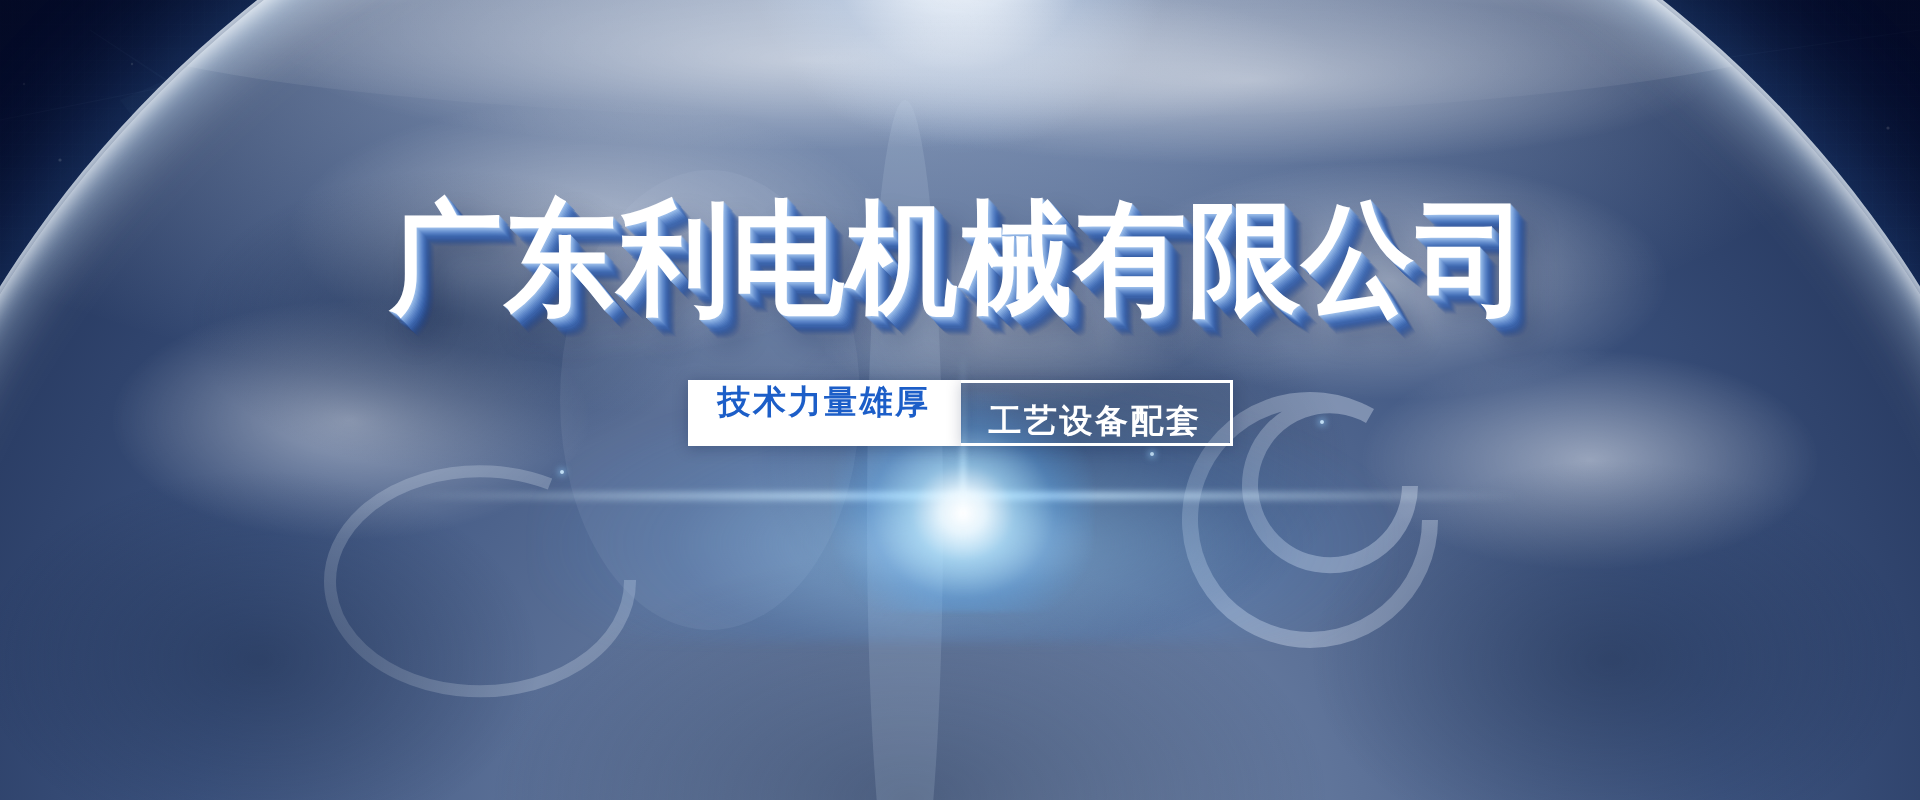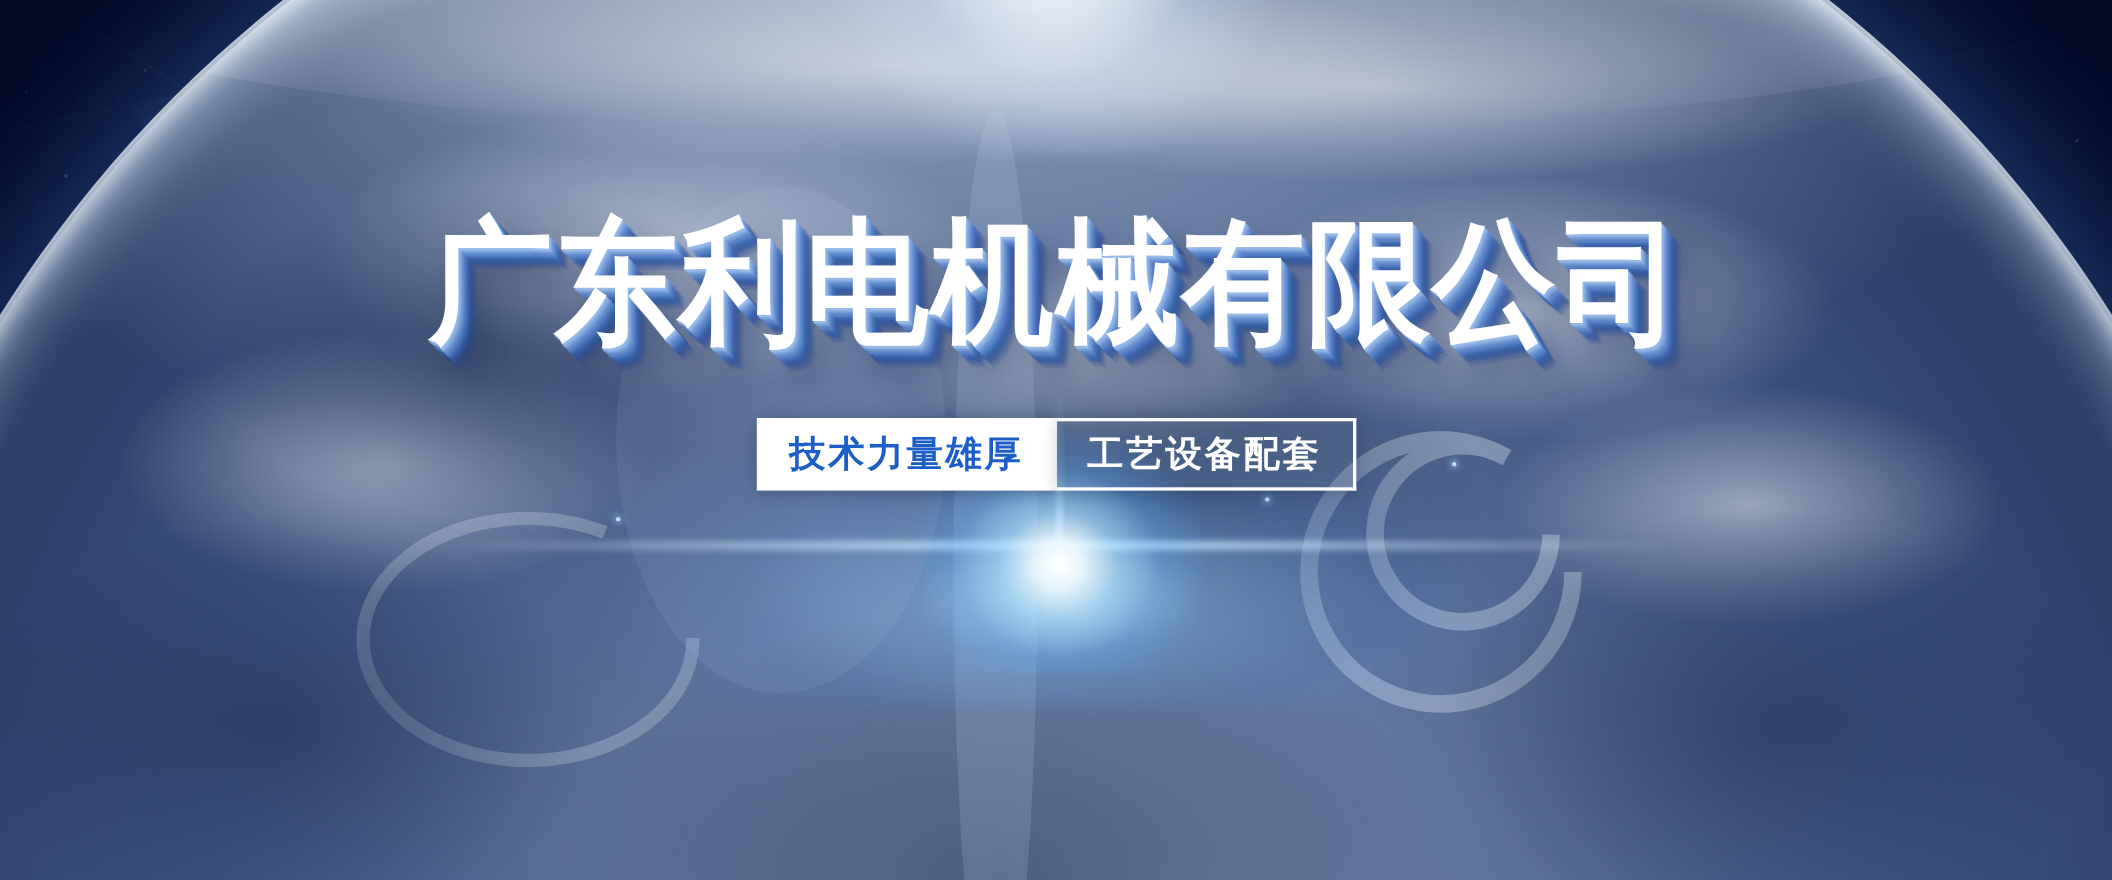--- a/index.html
+++ b/index.html
@@ -188,21 +188,21 @@
   .tags{
     position:absolute;
     left:0; right:0; top:380px;
     display:flex;
     justify-content:center;
     align-items:stretch;
     z-index:7;
   }
   .tag{
     height:66px;
-    display:flex; align-items:center; justify-content:center;
+    display:flex; justify-content:center;
     font-family:"DejaVu Sans","Liberation Sans",sans-serif;
     font-weight:700;
     font-size:33px;
     letter-spacing:2.5px;
     white-space:nowrap;
   }
   .tag-solid{
     background:#ffffff;
     color:#1c5ec8;
     padding:0 30px;

